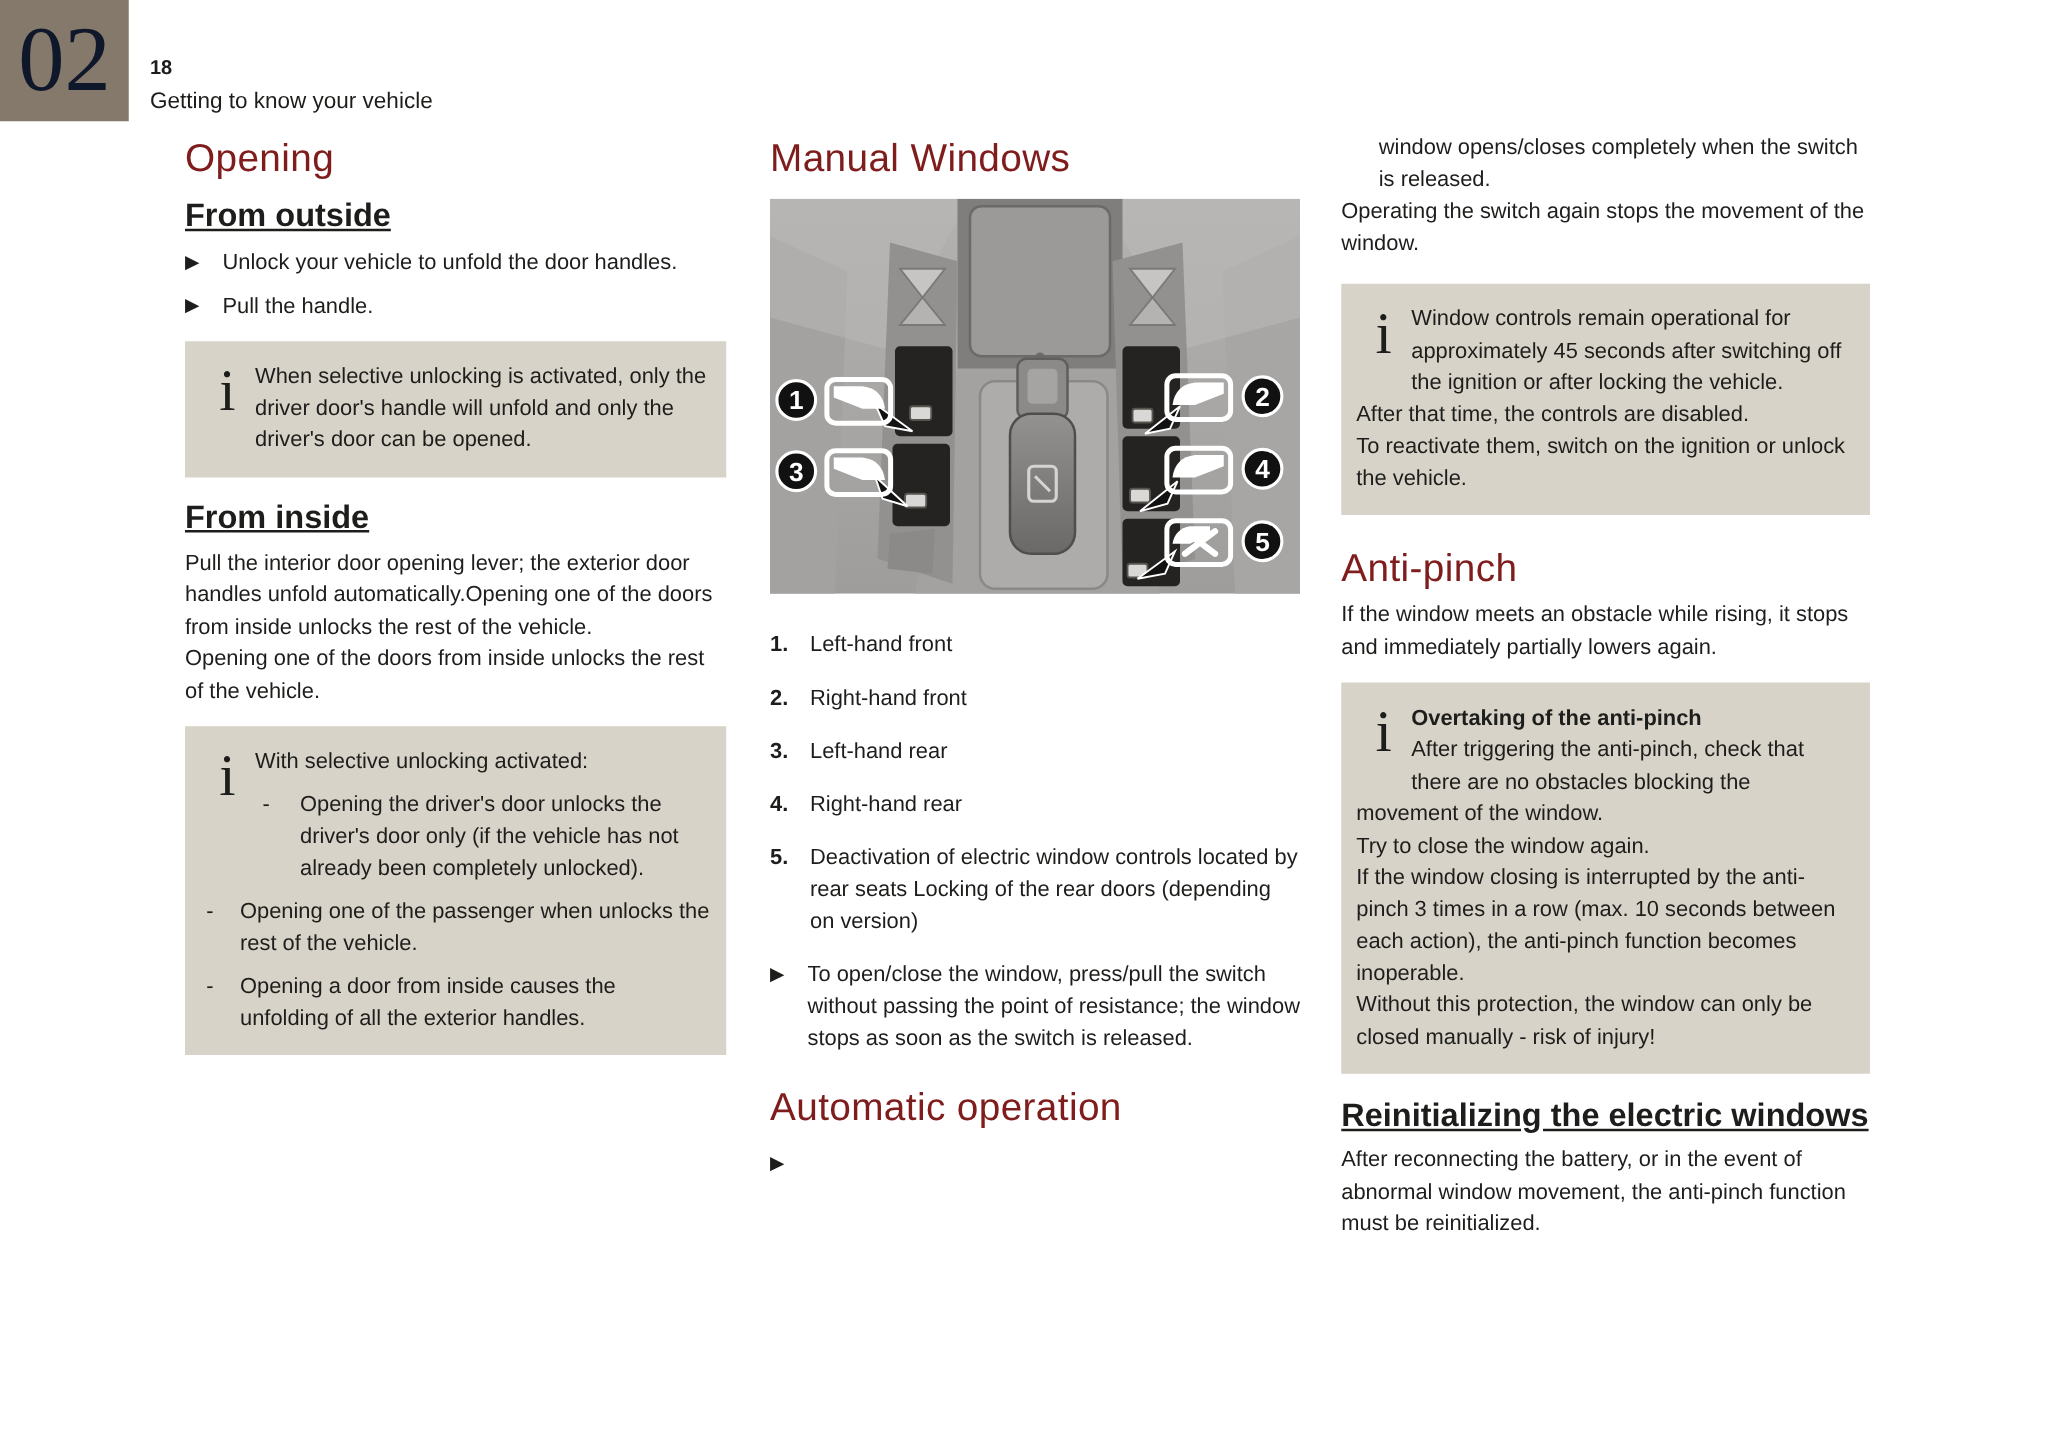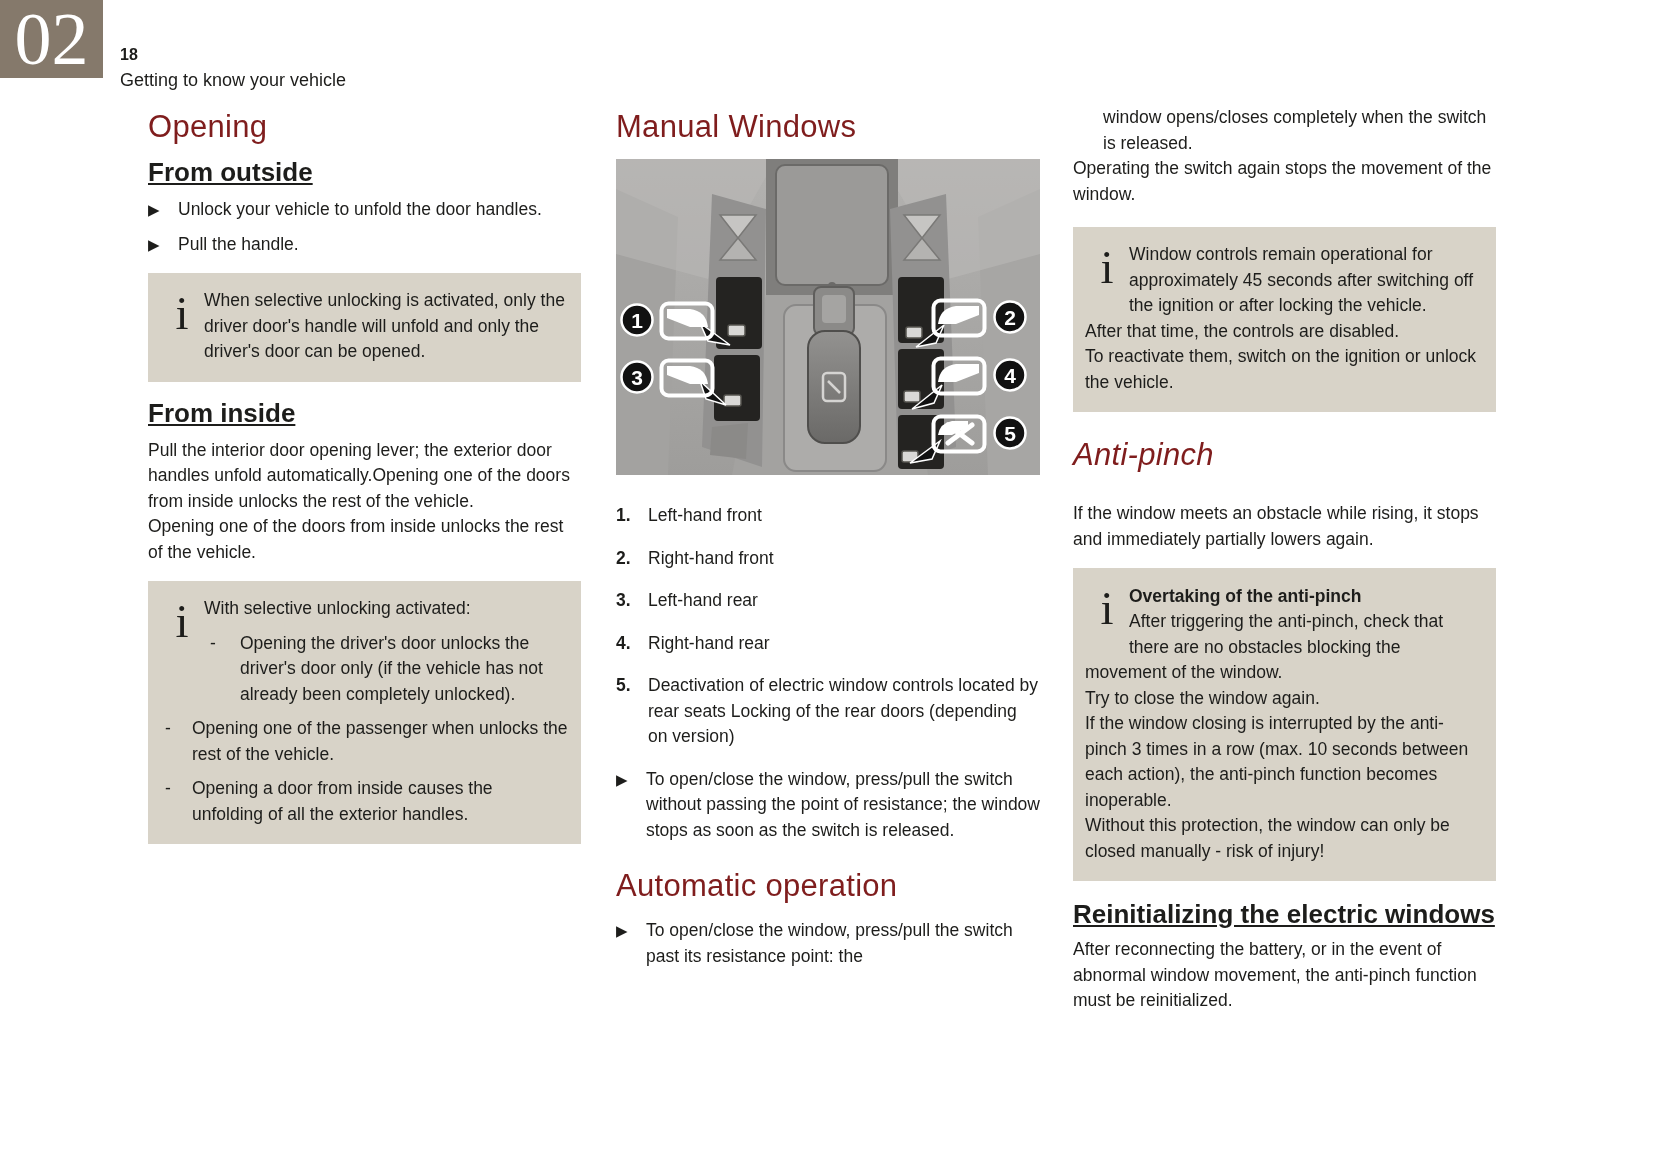--- a/index.html
+++ b/index.html
@@ -4,22 +4,22 @@
 <style>
   html,body { margin:0; padding:0; }
   body {
     width:1653px; height:1165px; position:relative;
     background:#ffffff; color:#1d1d1b;
     font-family:"Liberation Sans", sans-serif;
     overflow:hidden;
   }
   
   .chapter-box {
-    position:absolute; left:0; top:0; width:103px; height:78px;
-    background:#85796b; color:#ffffff;
+    position:absolute; left:0; top:0; width:103px; height:97px;
+    background:#85796b; color:#0f172a;
     display:flex; align-items:center; justify-content:center;
     font-family:"Liberation Serif", serif; font-size:74px; line-height:97px;
   }
   .page-num {
     position:absolute; left:120px; top:46px;
     font-size:16px; font-weight:700;
   }
   .chapter-title {
     position:absolute; left:120px; top:70px;
     font-size:18px;
@@ -66,21 +66,21 @@
   .legend-label { flex:1; }
 
   .hang { padding-left:30px; }
   .cont { max-width:400px; }
 
   .pw-figure { width:424px; height:316px; margin:14px 0 0 0; display:block; }
   .mt12 { margin-top:12px; }
   .mt20 { margin-top:20px; }
   .h-manual { margin-top:28px; }
   .h-auto { margin-top:24px; }
-  .h-anti { margin-top:24px; margin-bottom:28px;font-style:italic; }
+  .h-anti { margin-top:24px; margin-bottom:6px; }
   .h-reinit { margin-top:20px; margin-bottom:10px; }
 </style>
 </head>
 <body>
 
 <div class="chapter-box">
   <span>02</span>
 </div>
 <div class="page-num">18</div>
 <div class="chapter-title">Getting to know your vehicle</div>
@@ -254,21 +254,20 @@
   </div>
 
   <div class="bullet">
     <span class="tri">▶</span>
     <span>To open/close the window, press/pull the switch without passing the point of resistance; the window stops as soon as the switch is released.</span>
   </div>
 
   <h1 class="h-section h-auto">Automatic operation</h1>
   <div class="bullet">
     <span class="tri">▶</span>
-    <span>To open/close the window, press/pull the switch past its resistance point: the</span>
   </div>
 </section>
 
 <section class="col body-text" id="col3">
   <div class="hang cont">window opens/closes completely when the switch is released.</div>
   <p class="mt12">Operating the switch again stops the movement of the window.</p>
 
   <div class="note mt20">
     <span class="note-i">i</span>
     <p class="prelines">Window controls remain operational for approximately 45 seconds after switching off the ignition or after locking the vehicle.

